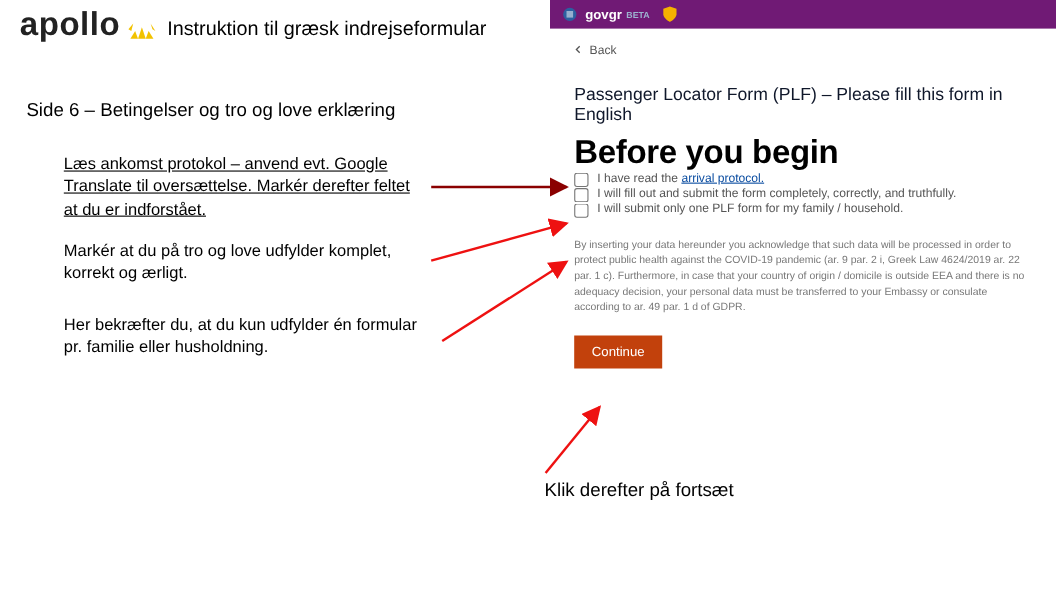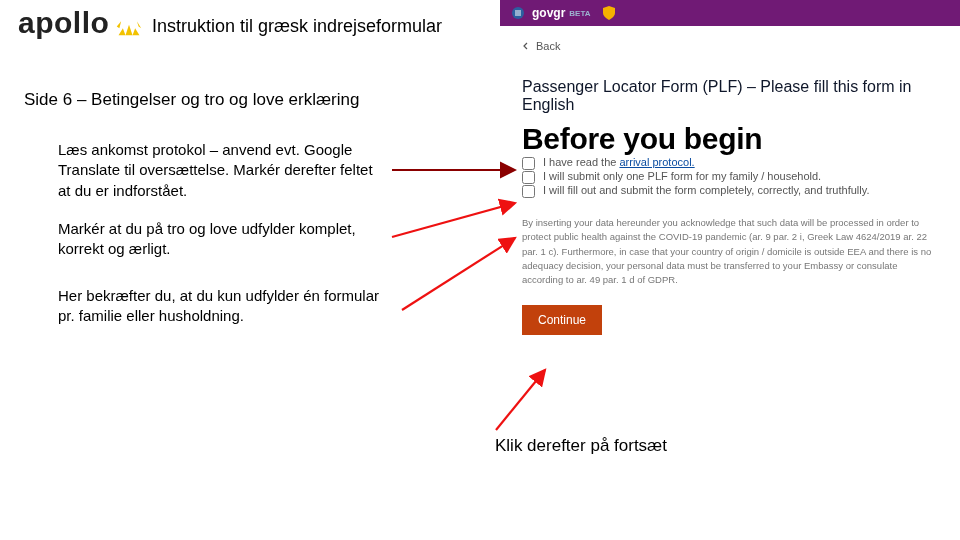--- a/index.html
+++ b/index.html
@@ -6,21 +6,21 @@
   html, body { width: 960px; height: 540px; font-family: Arial, Helvetica, sans-serif; background: #fff; color: #000; overflow: hidden; }
   .page { position: relative; width: 960px; height: 540px; }
 
   
   .logo { position: absolute; left: 18px; top: 6px; display: flex; align-items: center; gap: 6px; }
   .logo-text { font-size: 30px; font-weight: 800; letter-spacing: 0.5px; color: #222; }
   .logo-sun { width: 28px; height: 28px; }
   .title { position: absolute; left: 152px; top: 16px; font-size: 18px; }
   .subtitle { position: absolute; left: 24px; top: 90px; font-size: 17px; }
   .para { position: absolute; font-size: 15px; line-height: 1.35; }
-  .p1 { left: 58px; top: 140px; width: 330px; }
+  .p1 { left: 58px; top: 140px; width: 330px; text-decoration: underline; }
   .p2 { left: 58px; top: 219px; width: 330px; }
   .p3 { left: 58px; top: 286px; width: 340px; }
   .footer-note { position: absolute; left: 495px; top: 436px; font-size: 17px; }
 
   
   .right { position: absolute; left: 500px; top: 0; width: 460px; }
   .gov-header { background: #701a75; color: #fff; height: 26px; display: flex; align-items: center; padding: 0 10px; gap: 10px; font-size: 12px; }
   .gov-header .govgr { display: flex; align-items: center; gap: 6px; font-weight: 600; }
   .gov-header .beta { font-size: 8px; color: #9db3d0; margin-left: -2px; }
   .gov-header .protocol-title { font-weight: 700; }
@@ -103,26 +103,26 @@
 
       <label class="ck-row">
         <input type="checkbox" style="">
         <span>
           <span>I have read the </span><span class="link">arrival protocol.</span>
         </span>
       </label>
 
       <label class="ck-row">
         <input type="checkbox" style="">
-        <span>I will submit only one PLF form for my family / household.</span>
+        <span>I will fill out and submit the form completely, correctly, and truthfully.</span>
       </label>
 
       <label class="ck-row">
         <input type="checkbox" style="">
-        <span>I will fill out and submit the form completely, correctly, and truthfully.</span>
+        <span>I will submit only one PLF form for my family / household.</span>
       </label>
 
       <div class="legal">By inserting your data hereunder you acknowledge that such data will be processed in order to protect public health against the COVID-19 pandemic (ar. 9 par. 2 i, Greek Law 4624/2019 ar. 22 par. 1 c). Furthermore, in case that your country of origin / domicile is outside EEA and there is no adequacy decision, your personal data must be transferred to your Embassy or consulate according to ar. 49 par. 1 d of GDPR.</div>
 
       <button class="continue-btn">Continue</button>
     </div>
   </div>
 
   <svg class="arrows">
     <defs>

